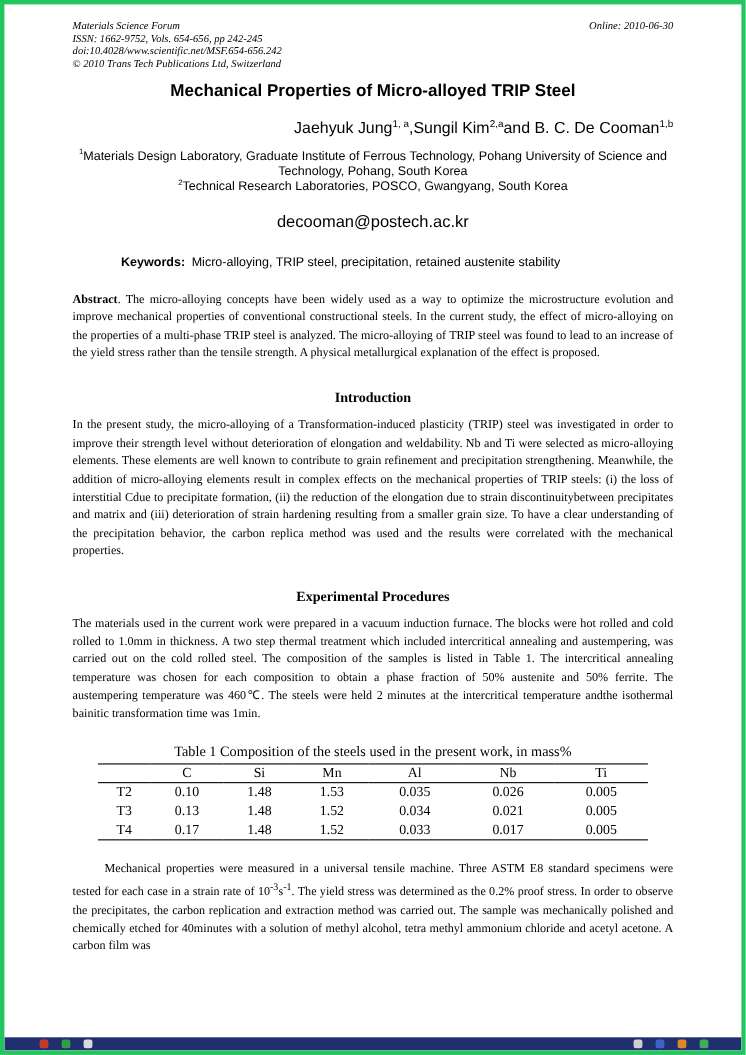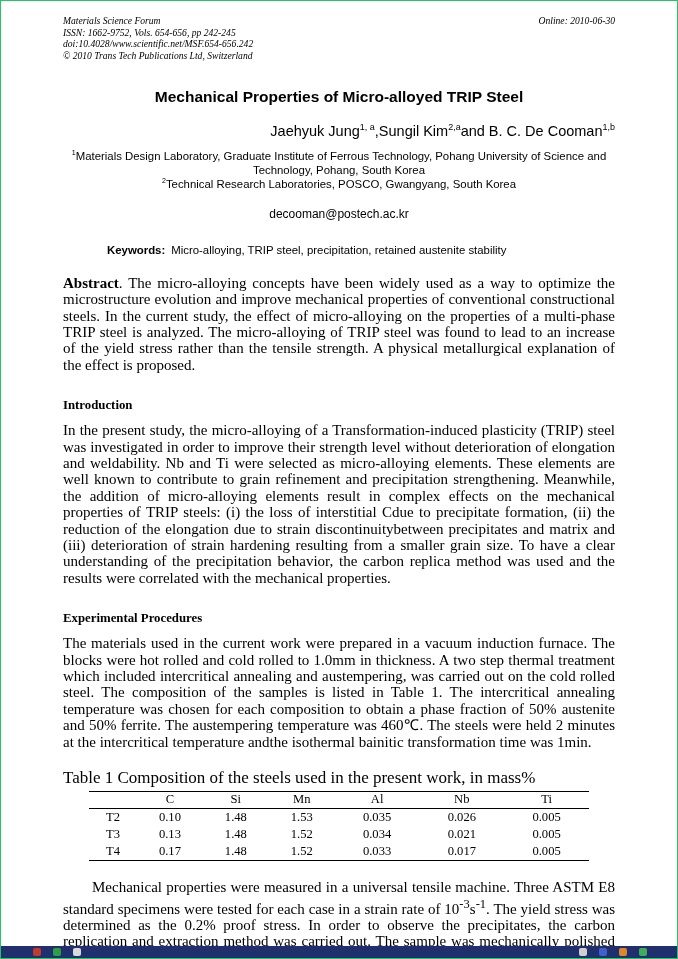--- a/index.html
+++ b/index.html
@@ -5,38 +5,38 @@
   * { box-sizing: border-box; }
   html, body { margin: 0; padding: 0; background: #ffffff; }
   .page {
     position: relative;
     width: 678px;
     height: 959px;
     background: #ffffff;
     color: #000000;
     font-family: "Liberation Serif", serif;
     padding: 14px 62px 0 62px;
-    border: 1px solid #22c55e;
+    border: 4px solid #22c55e;
     overflow: hidden;
   }
   
   .header-row {
     display: flex;
     justify-content: space-between;
     align-items: flex-start;
     font-style: italic;
     font-size: 9.6px;
     line-height: 11.6px;
   }
   .journal-block div { white-space: nowrap; }
   .online-date { white-space: nowrap; }
 
   
   .paper-title {
-    margin-top: 27px;
+    margin-top: 10px;
     text-align: center;
     font-family: "Liberation Sans", sans-serif;
     font-weight: bold;
     font-size: 15.5px;
   }
   .authors-line {
     margin-top: 17px;
     text-align: right;
     font-family: "Liberation Sans", sans-serif;
     font-size: 14.5px;
@@ -49,51 +49,52 @@
   .affiliation {
     text-align: center;
     font-family: "Liberation Sans", sans-serif;
     font-size: 11.4px;
     line-height: 13.8px;
   }
   .email-line {
     margin-top: 15px;
     text-align: center;
     font-family: "Liberation Sans", sans-serif;
-    font-size: 12px;
+    font-size: 15px;
   }
   .keywords-line {
     margin-top: 23px;
     font-family: "Liberation Sans", sans-serif;
     font-size: 11.4px;
   }
   .kw-label { font-weight: bold; margin-right: 6px; padding-left: 44px; }
 
   
   .body-par {
     margin: 0;
     text-align: justify;
-    font-size: 15px;
+    font-size: 11px;
     line-height: 16.4px;
   }
   .abstract-par { margin-top: 19px; }
   .section-heading {
     margin-top: 25px;
     font-weight: bold;
     font-size: 12.8px;
+    text-align: center;
   }
   .after-heading { margin-top: 9px; }
   .runin-label { font-weight: bold; }
   .indent-first { text-indent: 29px; }
 
   
   .table-caption {
     margin-top: 18px;
-    text-align: left;
-    font-size: 17px;
+    text-align: center;
+    font-size: 13px;
   }
   table.comp-table {
     width: 500px;
     margin: 3px auto 0 auto;
     border-collapse: collapse;
     border-top: 1px solid #000;
     border-bottom: 1px solid #000;
     font-size: 12.6px;
   }
   table.comp-table th {

